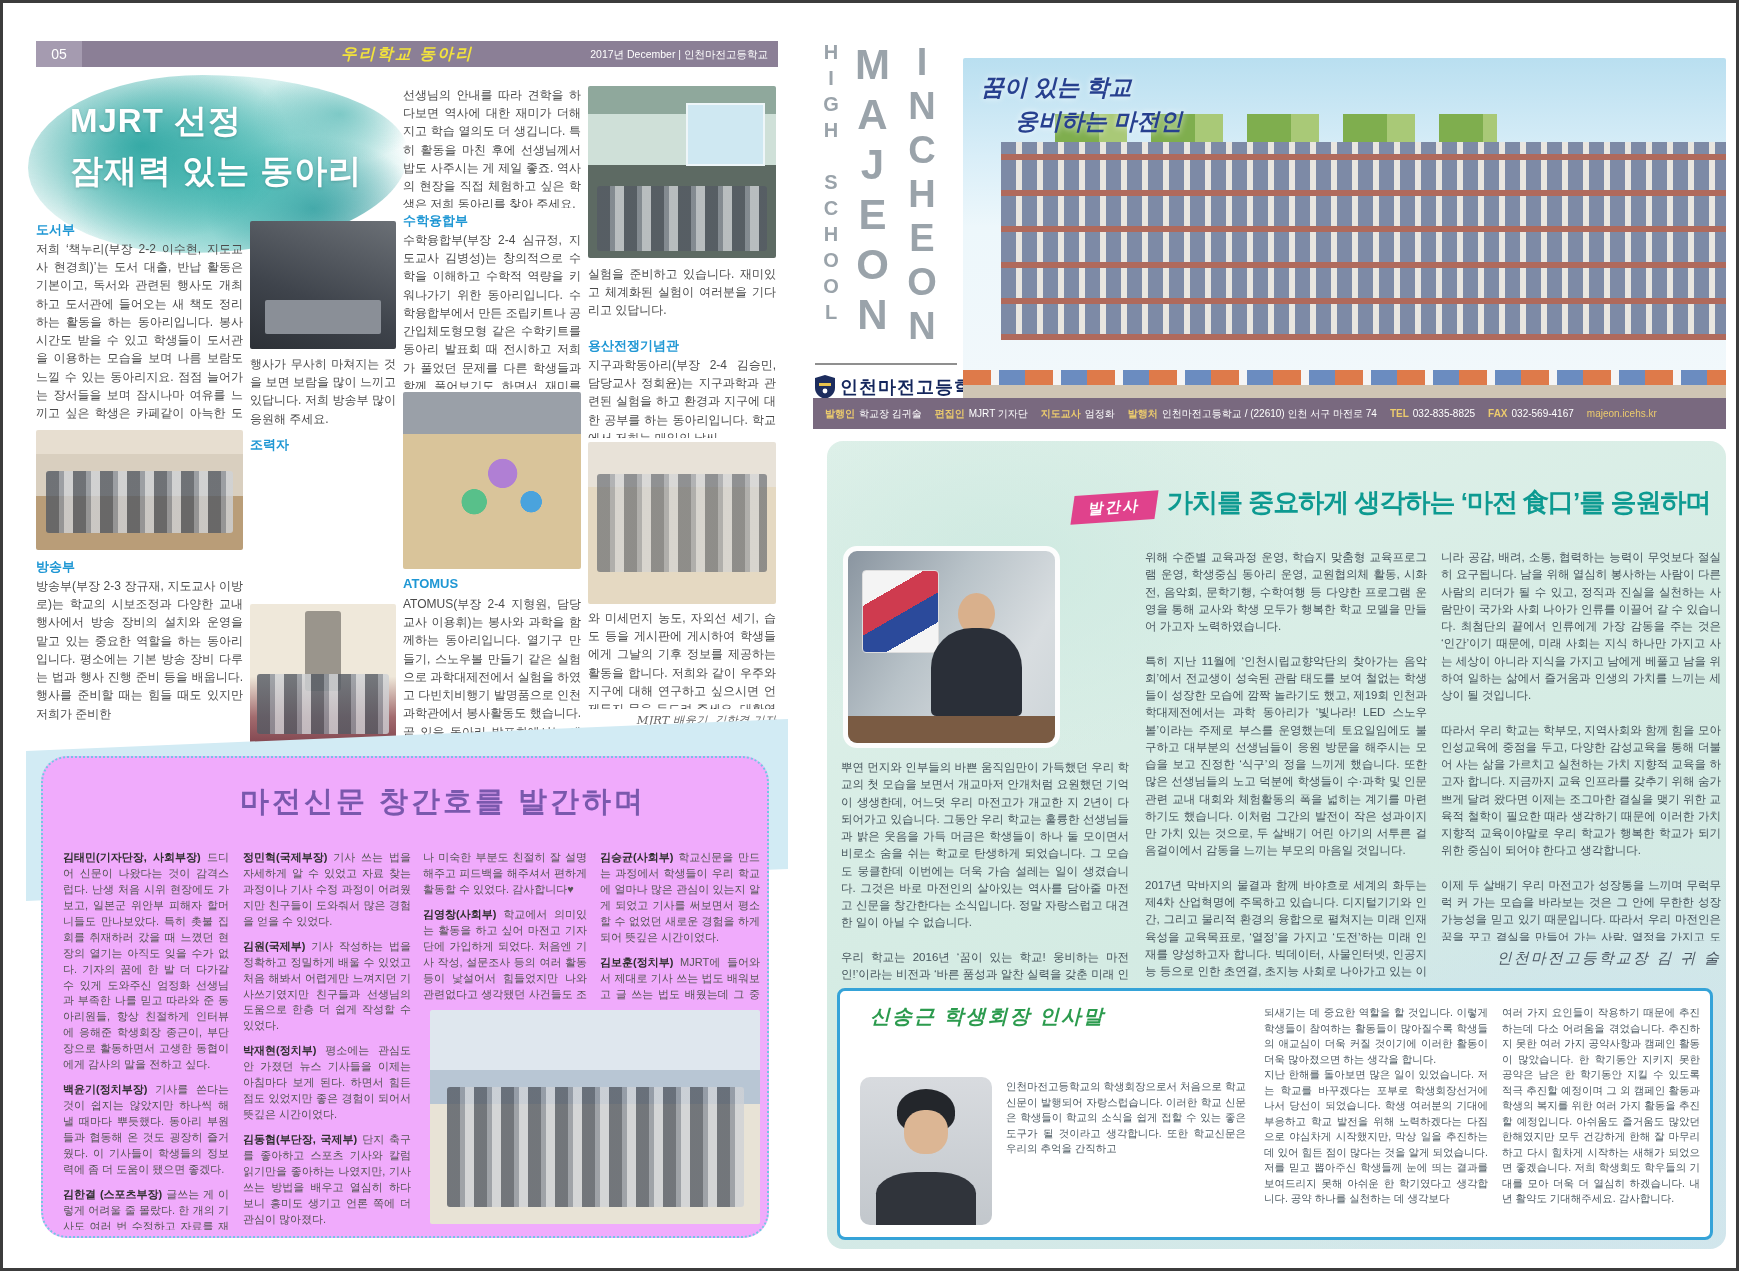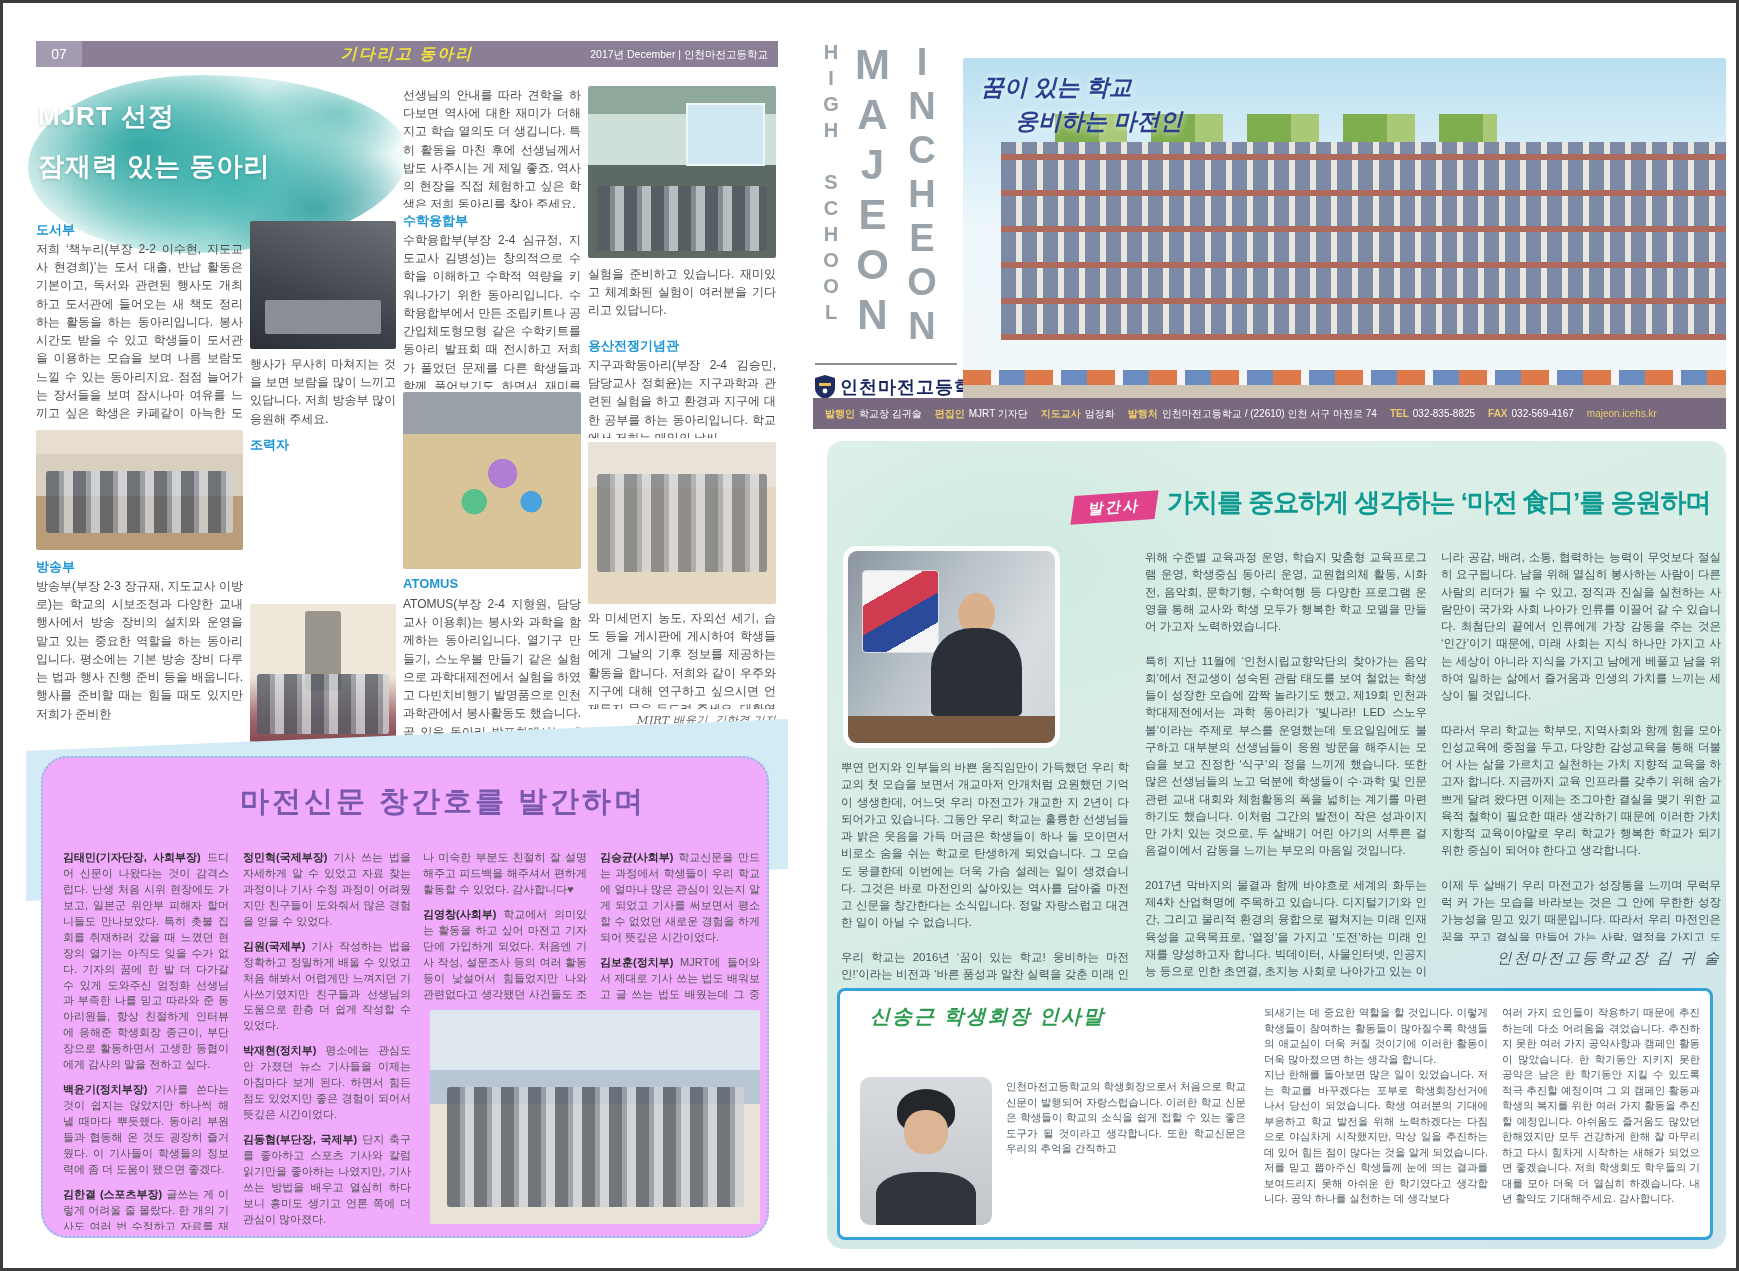--- a/index.html
+++ b/index.html
@@ -14,21 +14,21 @@
   .edition{position:absolute;right:10px;top:0;height:26px;line-height:26px;color:#ffffff;font-size:10.5px;}
 
   .feature{position:absolute;left:-8px;top:34px;width:380px;height:178px;
     background:
       radial-gradient(ellipse 120px 70px at 82% 22%, rgba(98,189,186,.75), transparent 70%),
       radial-gradient(ellipse 200px 130px at 30% 40%, rgba(46,166,162,.92), transparent 75%),
       radial-gradient(ellipse 230px 150px at 55% 60%, rgba(70,186,180,.9), transparent 78%),
       radial-gradient(ellipse 150px 100px at 75% 75%, rgba(23,130,138,.78), transparent 72%),
       radial-gradient(ellipse 260px 160px at 45% 50%, rgba(140,212,206,.85), transparent 80%);
     border-radius:46% 54% 58% 42% / 52% 44% 56% 48%;}
-  .ft{position:absolute;left:10px;color:#fff;font-weight:bold;font-size:26px;letter-spacing:1px;text-shadow:0 1px 3px rgba(0,60,60,.25);}
+  .ft{position:absolute;left:42px;color:#fff;font-weight:bold;font-size:33px;letter-spacing:1px;text-shadow:0 1px 3px rgba(0,60,60,.25);}
 
   .club-head{color:#1f97d4;font-weight:bold;font-size:13px;}
   .btxt{color:#4b4b4b;font-size:12px;line-height:1.52;text-align:justify;white-space:pre-line;}
   .photo{position:absolute;border-radius:2px;}
   .crowd{position:absolute;left:5%;right:5%;top:34%;height:52%;border-radius:3px;opacity:.8;
     background:repeating-linear-gradient(90deg,#555b64 0 13px,#8d939c 13px 18px,#cfd2d6 18px 27px);}
   .byline{font-family:"DejaVu Serif",serif;font-style:italic;font-size:11.5px;color:#666;text-align:right;}
 
   .launch-ribbon{position:absolute;left:-10px;top:694px;width:762px;height:150px;background:#d2ebf4;transform:skewY(-2.4deg);}
   .launch-box{position:absolute;left:5px;top:715px;width:728px;height:482px;background:#f0abfc;border:2px dotted #74c6e4;border-radius:26px;box-sizing:border-box;}
@@ -89,22 +89,22 @@
   .jacket{position:absolute;left:12%;bottom:0;width:76%;height:36%;background:#30343b;border-radius:40% 40% 0 0;}
 </style>
 </head>
 <body>
 
 <div class="sheet">
 
   <div class="abs" style="left:33px;top:38px;width:742px;height:1200px;">
 
     <div class="lp-header">
-      <div class="page-num">07</div>
-      <div class="section-title">기다리고 동아리</div>
+      <div class="page-num">05</div>
+      <div class="section-title">우리학교 동아리</div>
       <div class="edition">2017년 December | 인천마전고등학교</div>
     </div>
 
     <div class="feature">
       <div class="ft" style="top:24px;">MJRT 선정</div>
       <div class="ft" style="top:74px;">잠재력 있는 동아리</div>
     </div>
 
     <div class="abs btxt ov" style="left:367px;top:45px;width:178px;height:122px;">선생님의 안내를 따라 견학을 하다보면 역사에 대한 재미가 더해지고 학습 열의도 더 생깁니다. 특히 활동을 마친 후에 선생님께서 밥도 사주시는 게 제일 좋죠. 역사의 현장을 직접 체험하고 싶은 학생은 저희 동아리를 찾아 주세요.</div>
 

